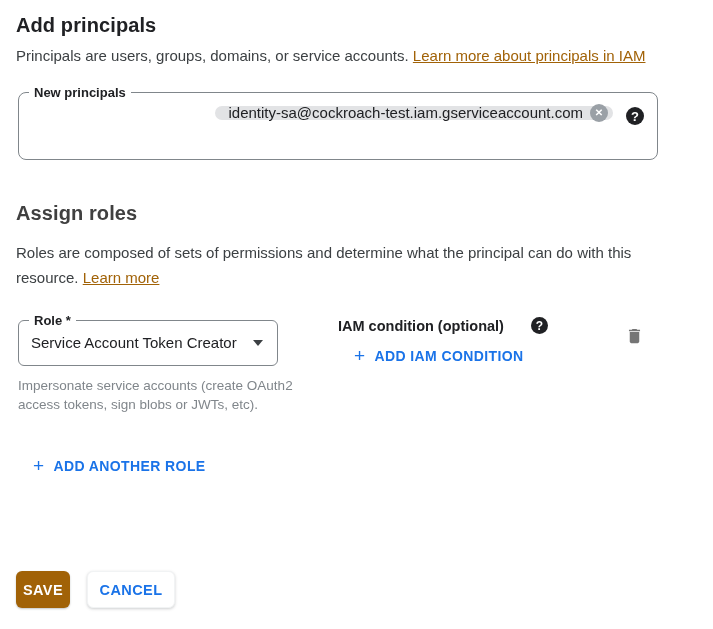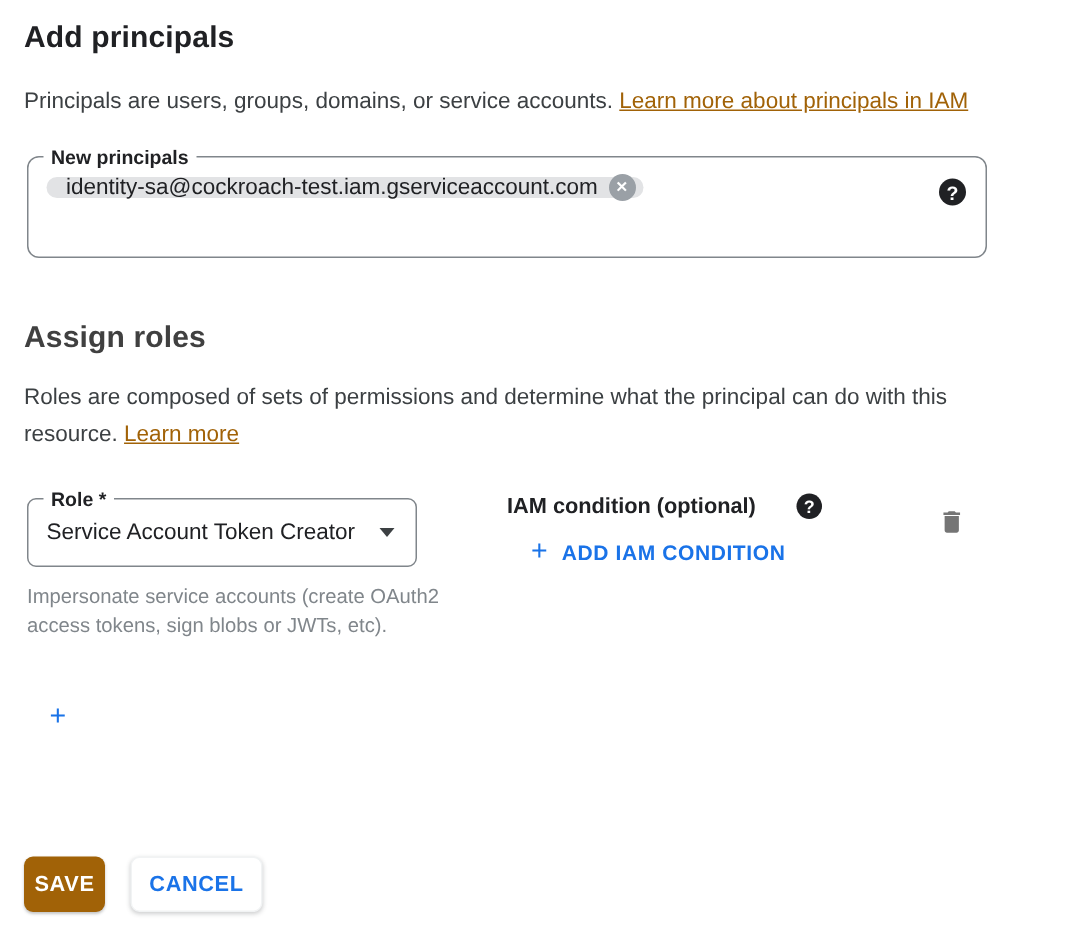--- a/index.html
+++ b/index.html
@@ -11,40 +11,41 @@
     padding: 14px 55px 18px 16px;
     position: relative;
   }
   a { color: #a16207; text-decoration: underline; cursor: pointer; }
 
   h1.section-title {
     font-size: 20px;
     font-weight: 700;
     color: #202124;
     letter-spacing: 0.1px;
-    margin-bottom: 18px;
+    margin-bottom: 6px;
   }
   p.intro {
     font-size: 15px;
     line-height: 25px;
     color: #3c4043;
     max-width: 650px;
     margin-bottom: 24px;
   }
 
   
   .principals-field {
     position: relative;
     width: 640px;
     height: 68px;
     border: 1px solid #80868b;
     border-radius: 8px;
     margin: 6px 0 42px 2px;
     padding: 11px 44px 11px 12px;
     cursor: text;
+    text-align: right;
   }
   .float-label {
     position: absolute;
     top: -9px;
     left: 10px;
     background: #ffffff;
     padding: 0 5px;
     font-size: 13px;
     font-weight: 600;
     color: #202124;
@@ -275,20 +276,21 @@
 
   <button class="delete-btn">
     <svg width="19" height="20" viewBox="0 0 24 24">
       <path fill="#757575" d="M6 19c0 1.1.9 2 2 2h8c1.1 0 2-.9 2-2V7H6v12zM19 4h-3.5l-1-1h-5l-1 1H5v2h14V4z"></path>
     </svg>
   </button>
 </div>
 
 <button class="text-button add-role-btn">
   <span class="plus-glyph">+</span>
+  <span>ADD ANOTHER ROLE</span>
 </button>
 
 <div class="footer">
   <button class="btn btn-primary">SAVE</button>
   <button class="btn btn-secondary">CANCEL</button>
 </div>
 
 
 
 

